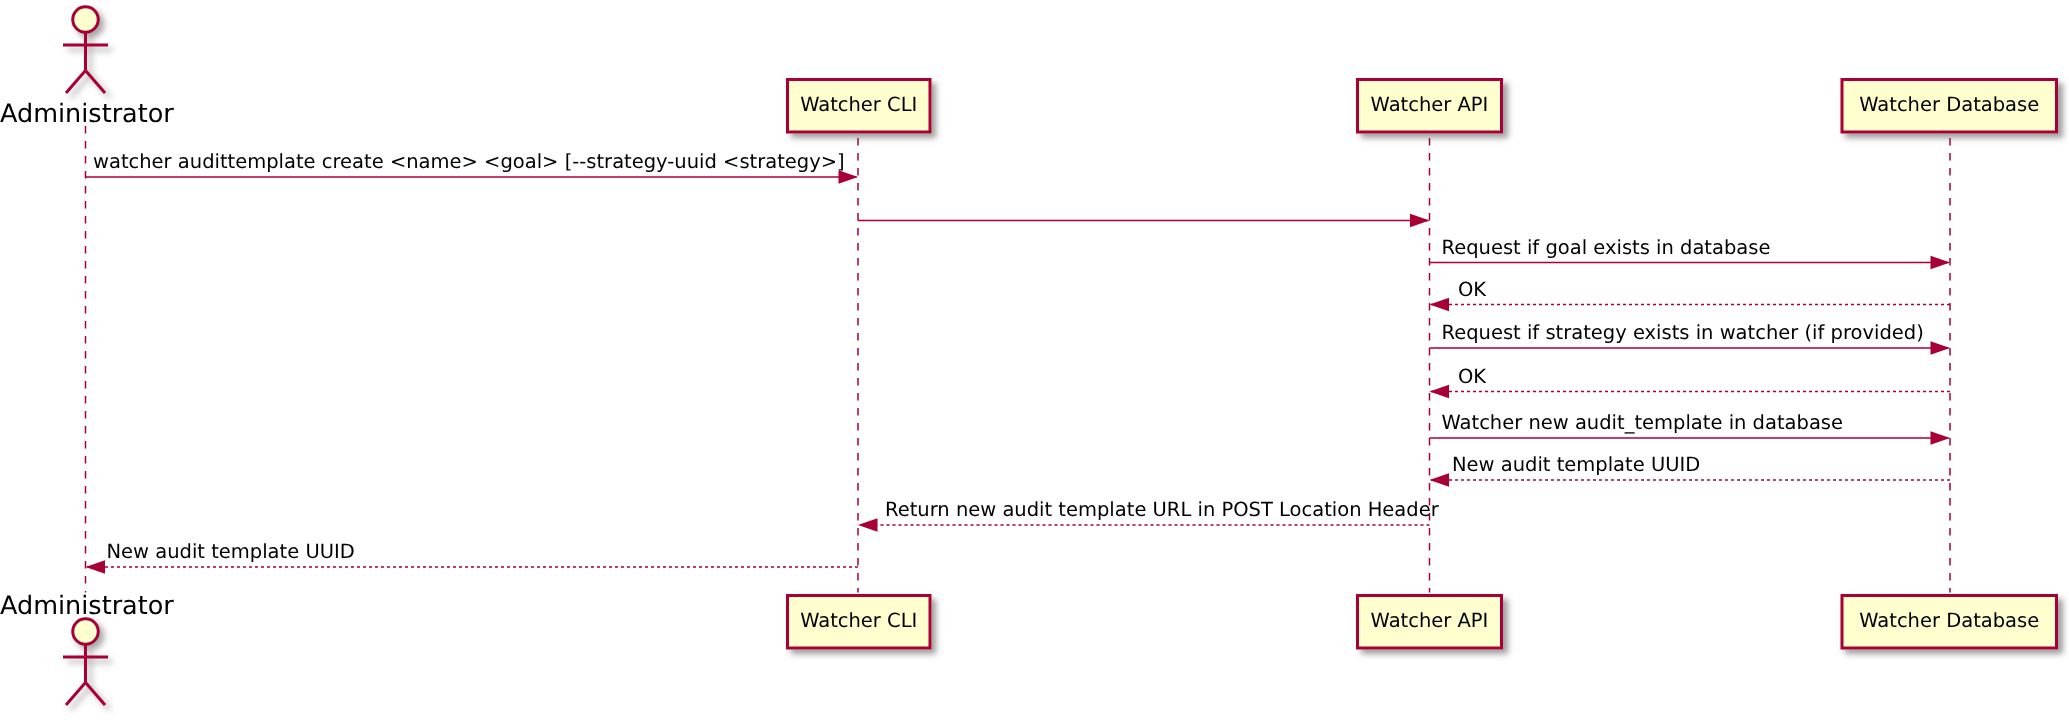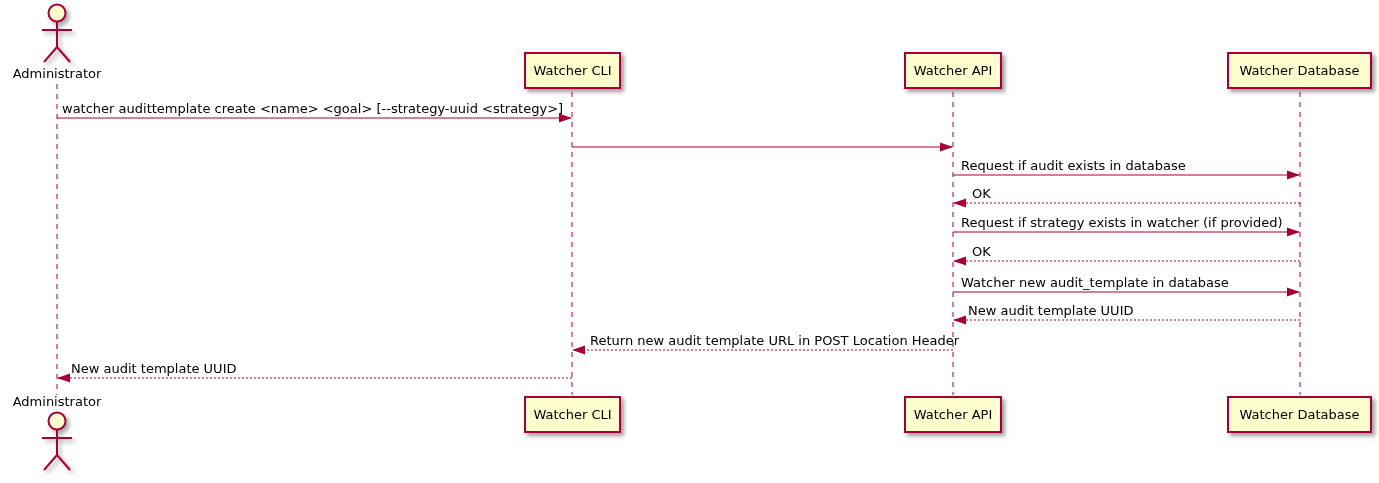--- a/index.html
+++ b/index.html
@@ -26,21 +26,21 @@
     position:absolute;
     font-size:13px;color:#000;
     white-space:nowrap;
     line-height:15px;
     text-align:center;
   }
   .actor-label{
     position:absolute;
     width:114px;
     text-align:center;
-    font-size:13px;color:#000;
+    font-size:17px;color:#000;
     white-space:nowrap;
   }
   .actor-figure{filter:drop-shadow(3px 3px 2px rgba(80,80,80,0.5));}
 </style>
 </head>
 <body>
 
 <div class="canvas">
 
   <svg class="layer" width="1379" height="483" viewBox="0 0 1379 483">
@@ -127,21 +127,21 @@
 
   <div class="participant" style="left:524px;top:52px;width:97px">Watcher CLI</div>
   <div class="participant" style="left:904px;top:52px;width:98px">Watcher API</div>
   <div class="participant" style="left:1227px;top:52px;width:145px">Watcher Database</div>
 
   <div class="participant" style="left:524px;top:396px;width:97px">Watcher CLI</div>
   <div class="participant" style="left:904px;top:396px;width:98px">Watcher API</div>
   <div class="participant" style="left:1227px;top:396px;width:145px">Watcher Database</div>
 
   <div class="msg-label" style="left:62px;top:101px">watcher audittemplate create &lt;name&gt; &lt;goal&gt; [--strategy-uuid &lt;strategy&gt;]</div>
-  <div class="msg-label" style="left:961px;top:158px">Request if audit exists in database</div>
+  <div class="msg-label" style="left:961px;top:158px">Request if goal exists in database</div>
   <div class="msg-label" style="left:972px;top:186px">OK</div>
   <div class="msg-label" style="left:961px;top:215px">Request if strategy exists in watcher (if provided)</div>
   <div class="msg-label" style="left:972px;top:244px">OK</div>
   <div class="msg-label" style="left:961px;top:275px">Watcher new audit_template in database</div>
   <div class="msg-label" style="left:968px;top:303px">New audit template UUID</div>
   <div class="msg-label" style="left:590px;top:333px">Return new audit template URL in POST Location Header</div>
   <div class="msg-label" style="left:71px;top:361px">New audit template UUID</div>
 
 </div>
 

